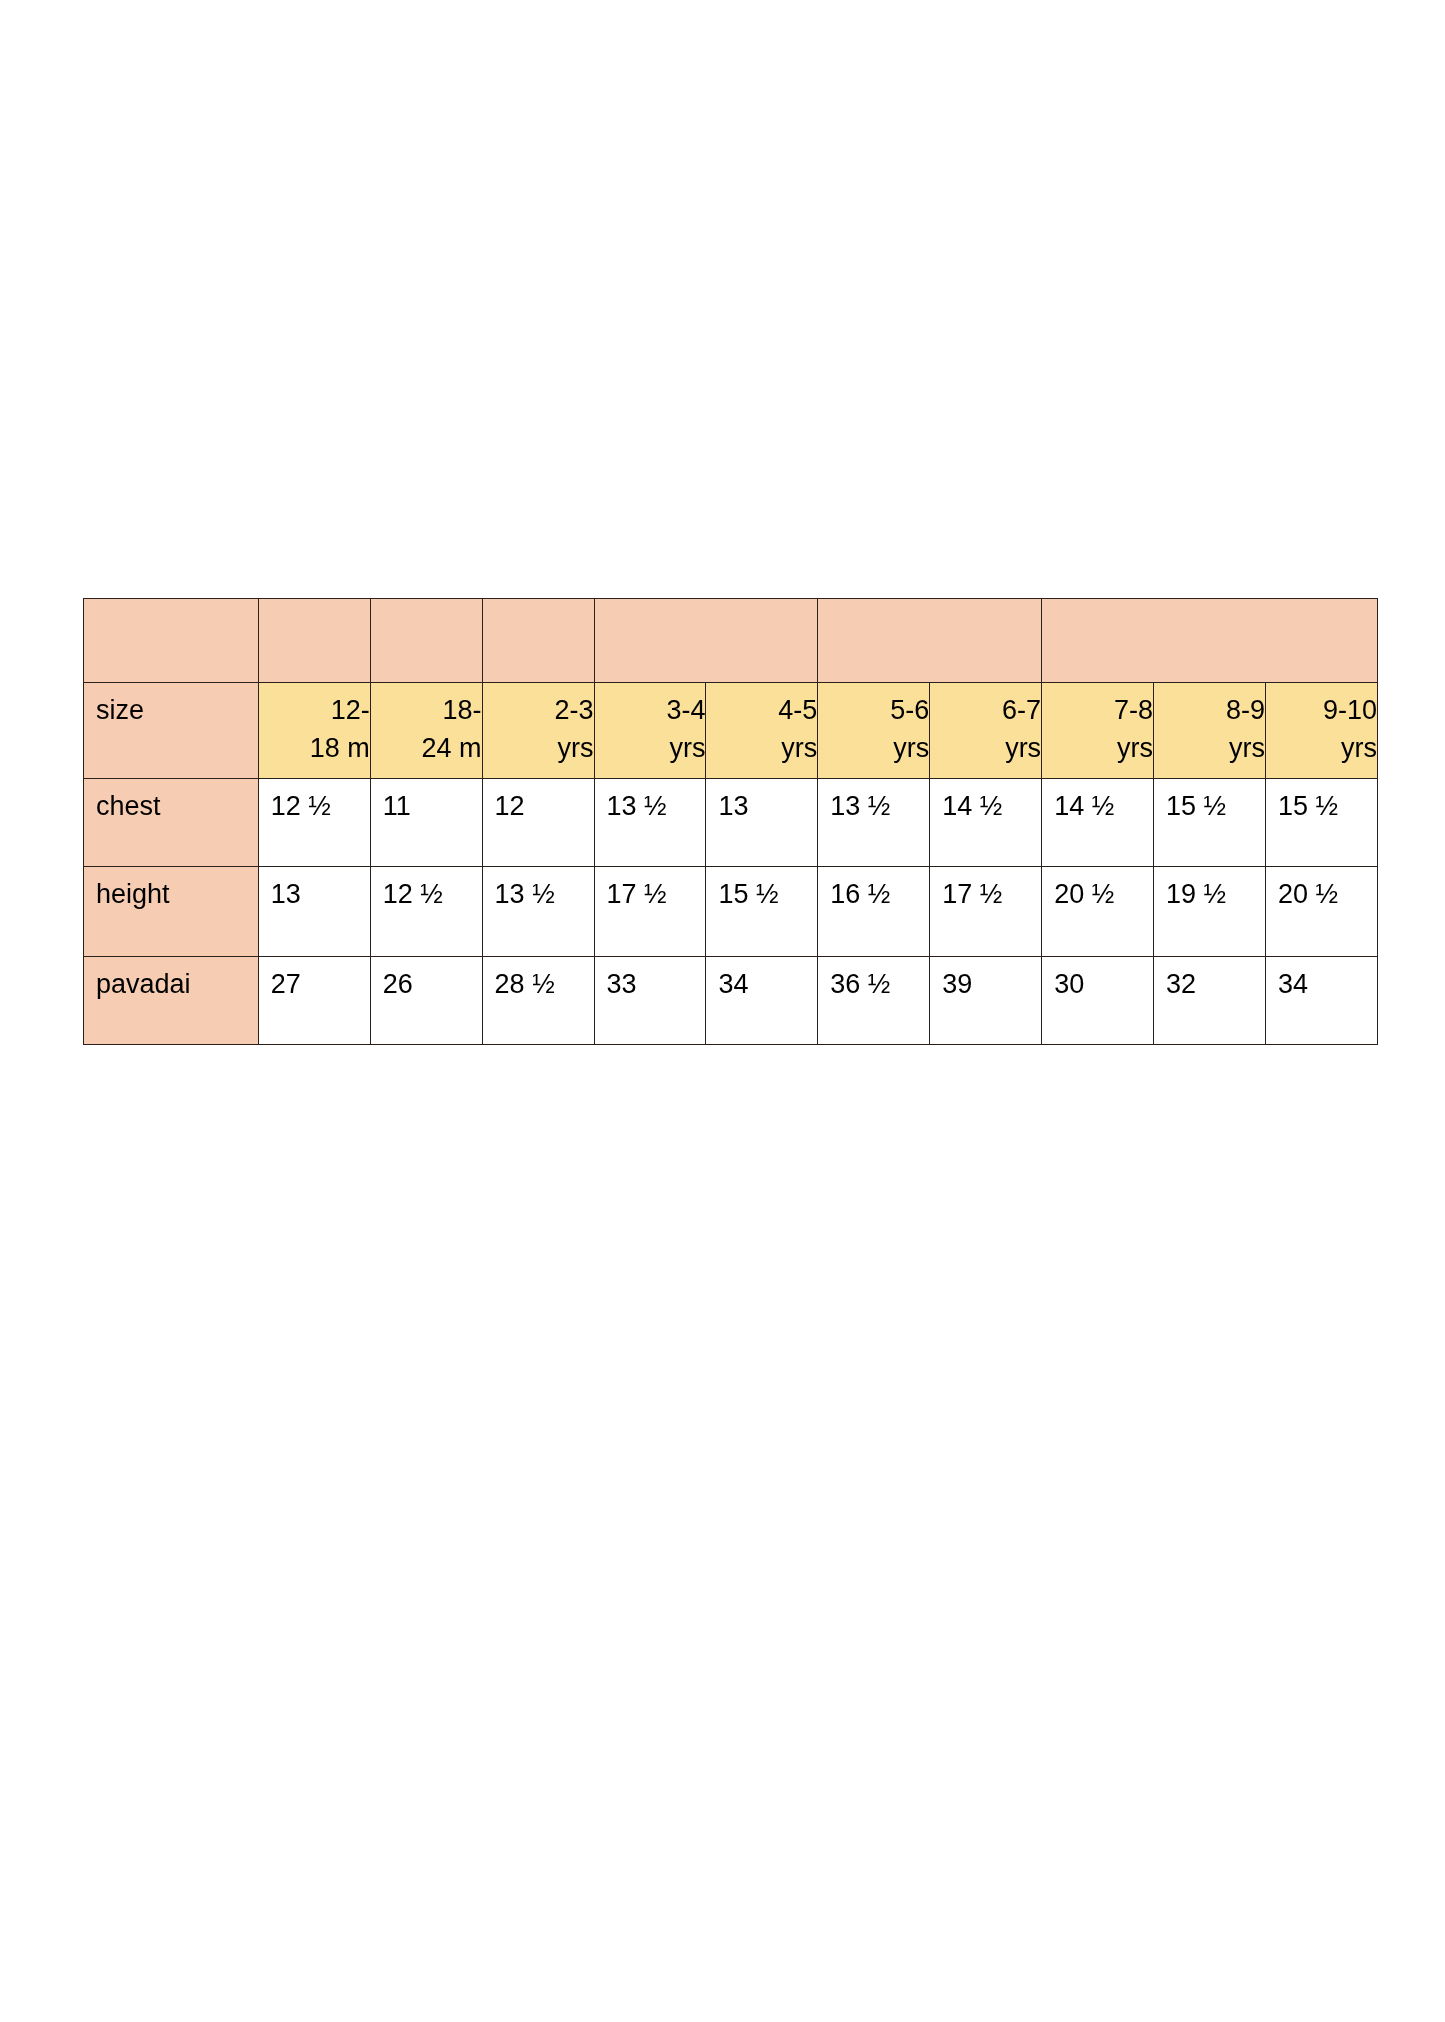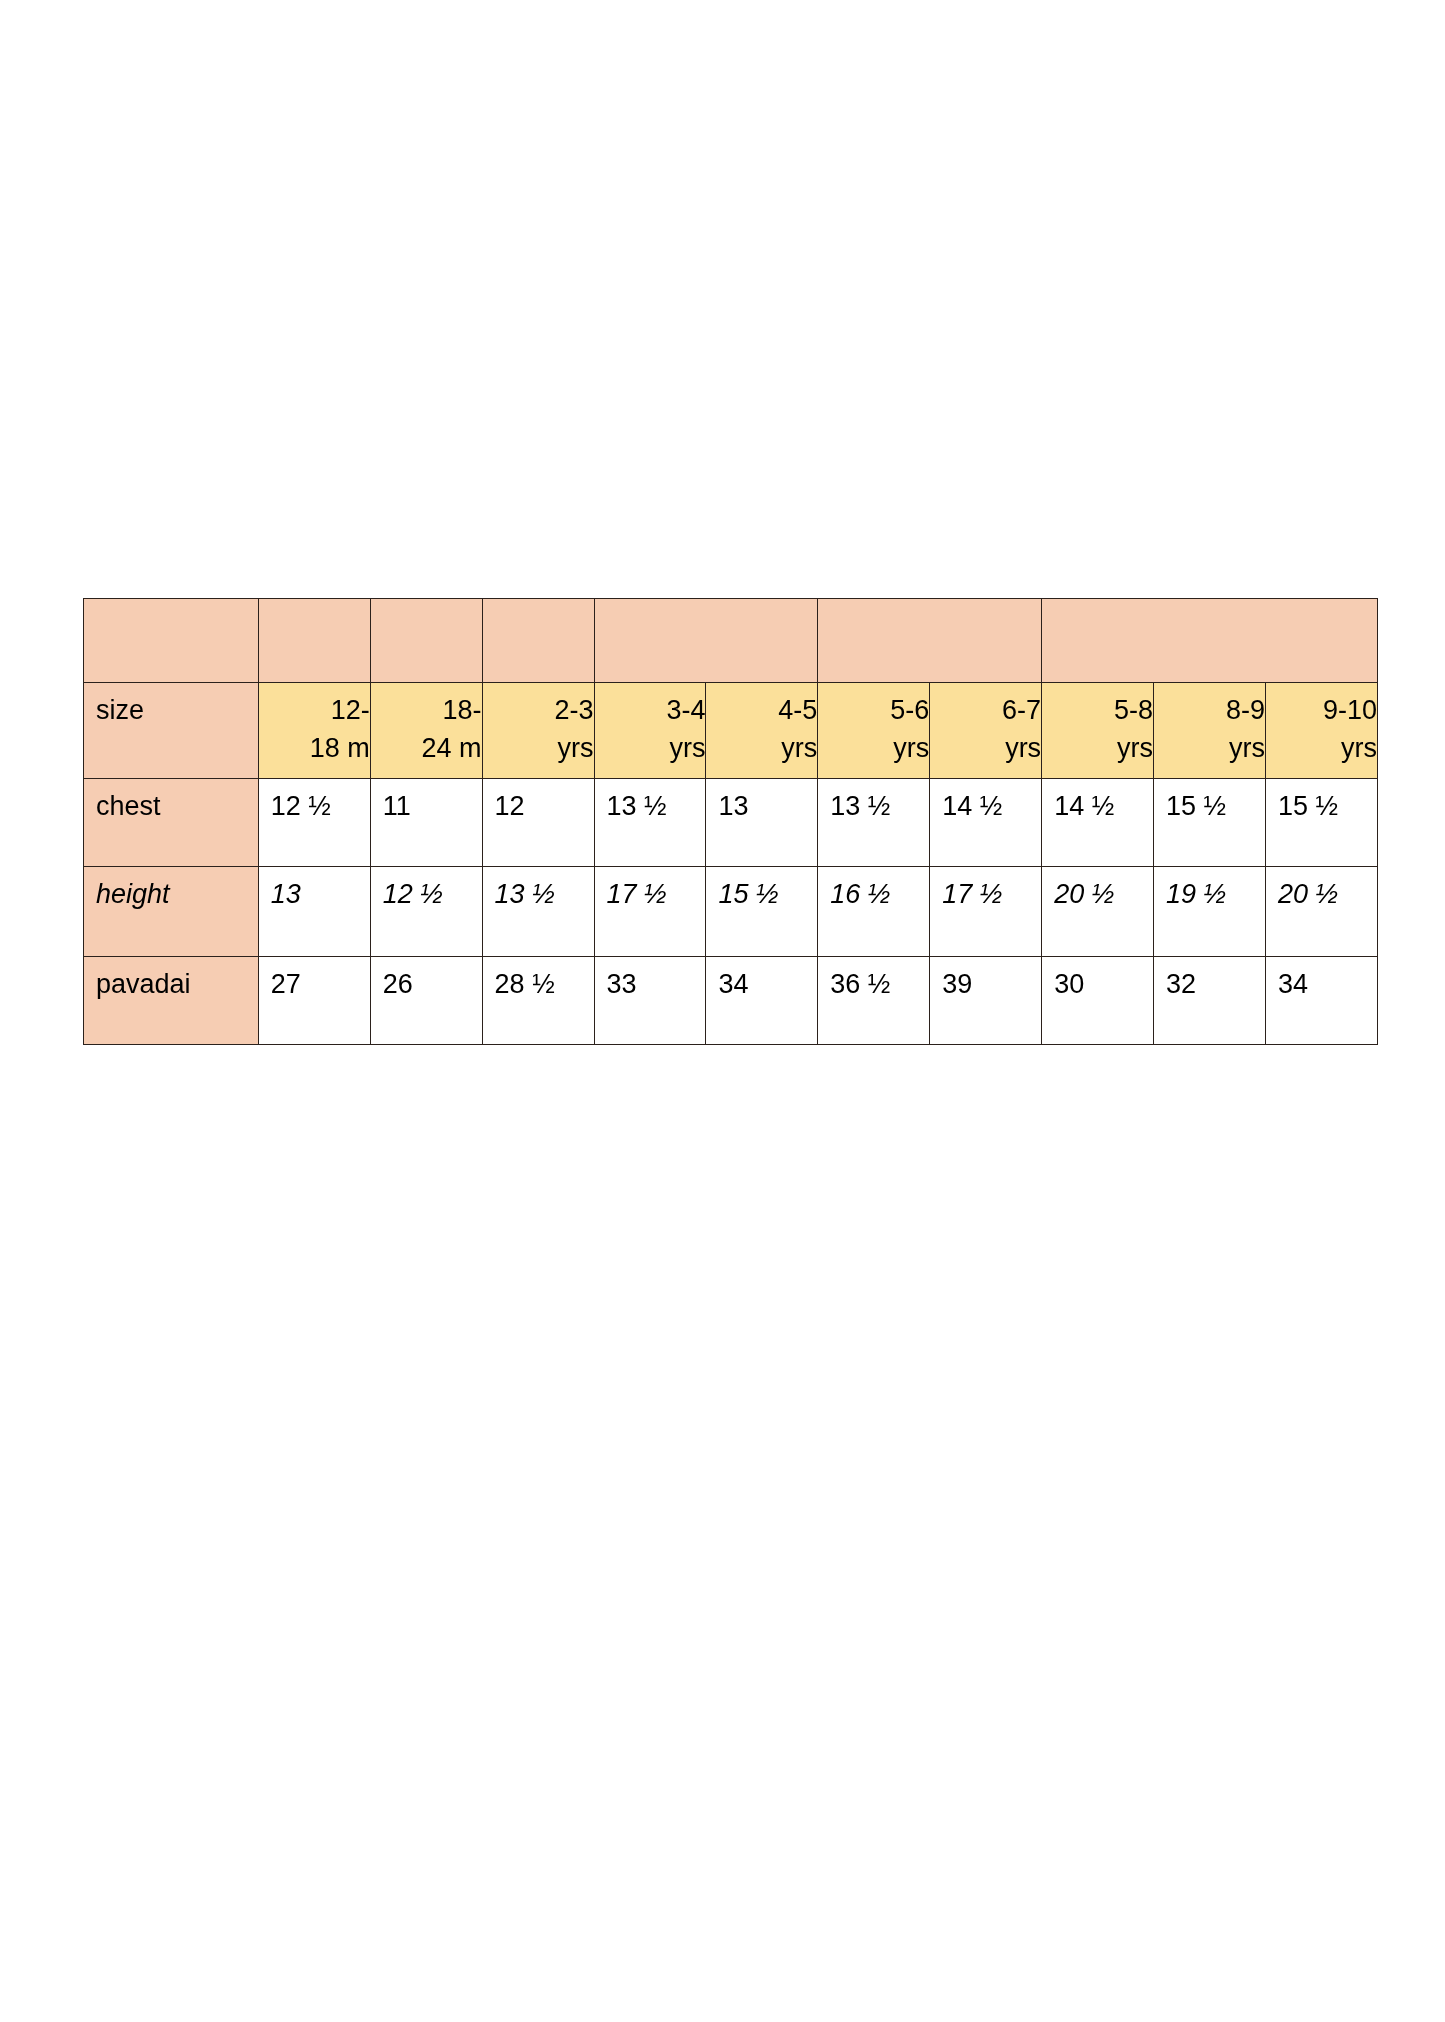--- a/index.html
+++ b/index.html
@@ -63,21 +63,20 @@
     background: #fbe09a;
   }
   td.val {
     background: #ffffff;
   }
   tr.data-row td {
     height: 88px;
   }
   tr.data-row.tall td {
     height: 90px;
-    font-style: italic;
   }
   .cellline {
     display: block;
     white-space: nowrap;
     text-align: right;
   }
   
   col.c-label { width: 139px; }
   col.c-size  { width: 89px; }
 </style>
@@ -135,21 +134,21 @@
           </td>
           <td class="size-val">
             <span class="cellline">5-6</span>
             <span class="cellline">yrs</span>
           </td>
           <td class="size-val">
             <span class="cellline">6-7</span>
             <span class="cellline">yrs</span>
           </td>
           <td class="size-val">
-            <span class="cellline">5-8</span>
+            <span class="cellline">7-8</span>
             <span class="cellline">yrs</span>
           </td>
           <td class="size-val">
             <span class="cellline">8-9</span>
             <span class="cellline">yrs</span>
           </td>
           <td class="size-val">
             <span class="cellline">9-10</span>
             <span class="cellline">yrs</span>
           </td>

